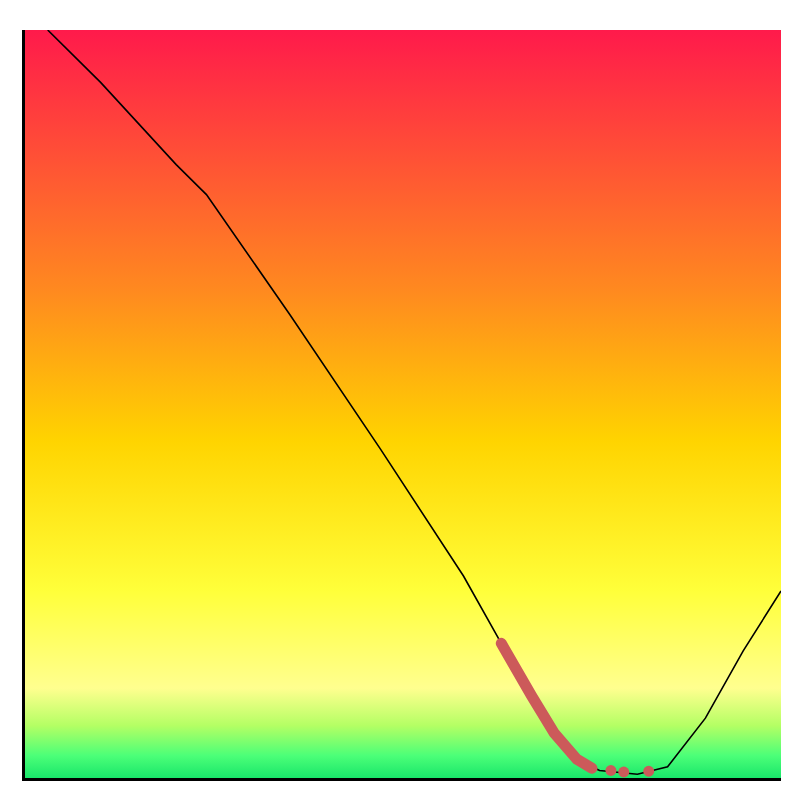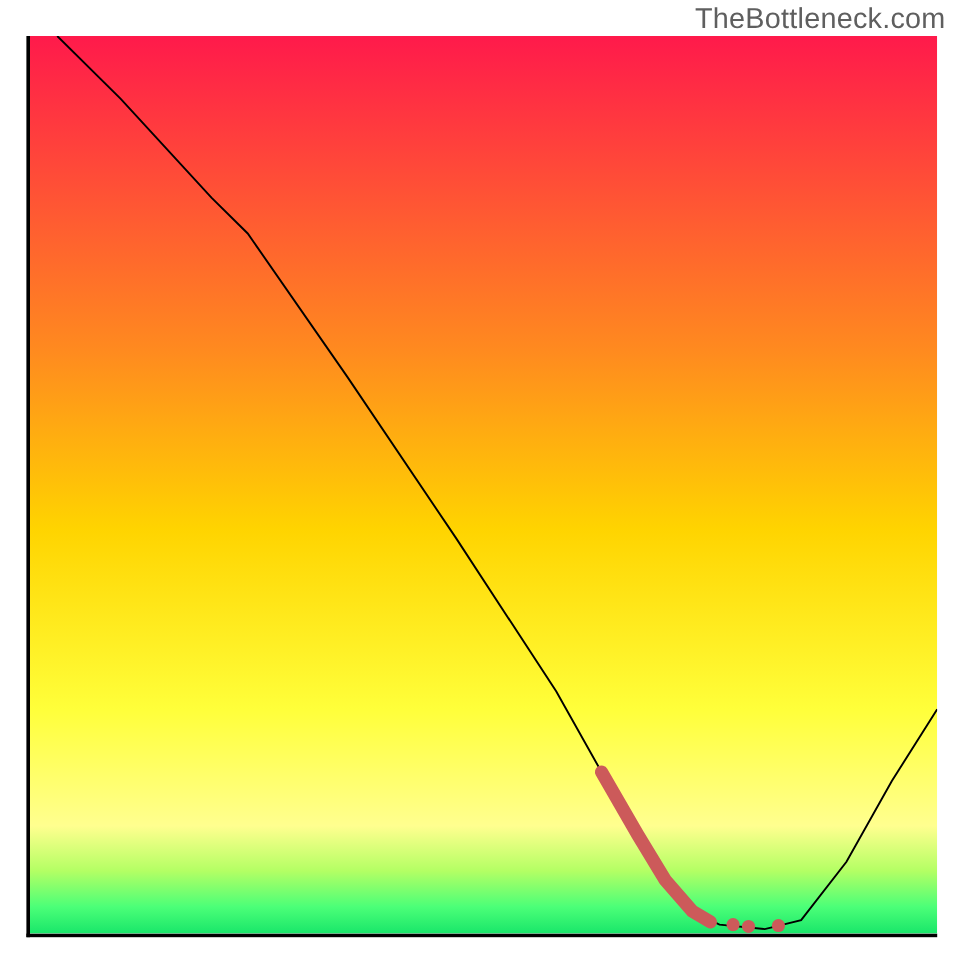--- a/index.html
+++ b/index.html
@@ -40,21 +40,20 @@
     display: block;
     width: 756px;
     height: 748px;
   }
 </style>
 </head>
 <body>
 
 <div class="frame">
 
-  <div class="watermark">TheBottleneck.com</div>
 
   <div class="plot-wrap">
     <svg viewBox="0 0 100 100" preserveAspectRatio="none">
       <defs>
         <linearGradient id="bg-grad" x1="0" y1="0" x2="0" y2="1">
         <stop offset="0%" stop-color="#ff1a4b"></stop>
             <stop offset="35%" stop-color="#ff8a1f"></stop>
             <stop offset="55%" stop-color="#ffd400"></stop>
             <stop offset="75%" stop-color="#ffff3a"></stop>
             <stop offset="88%" stop-color="#ffff8f"></stop>

